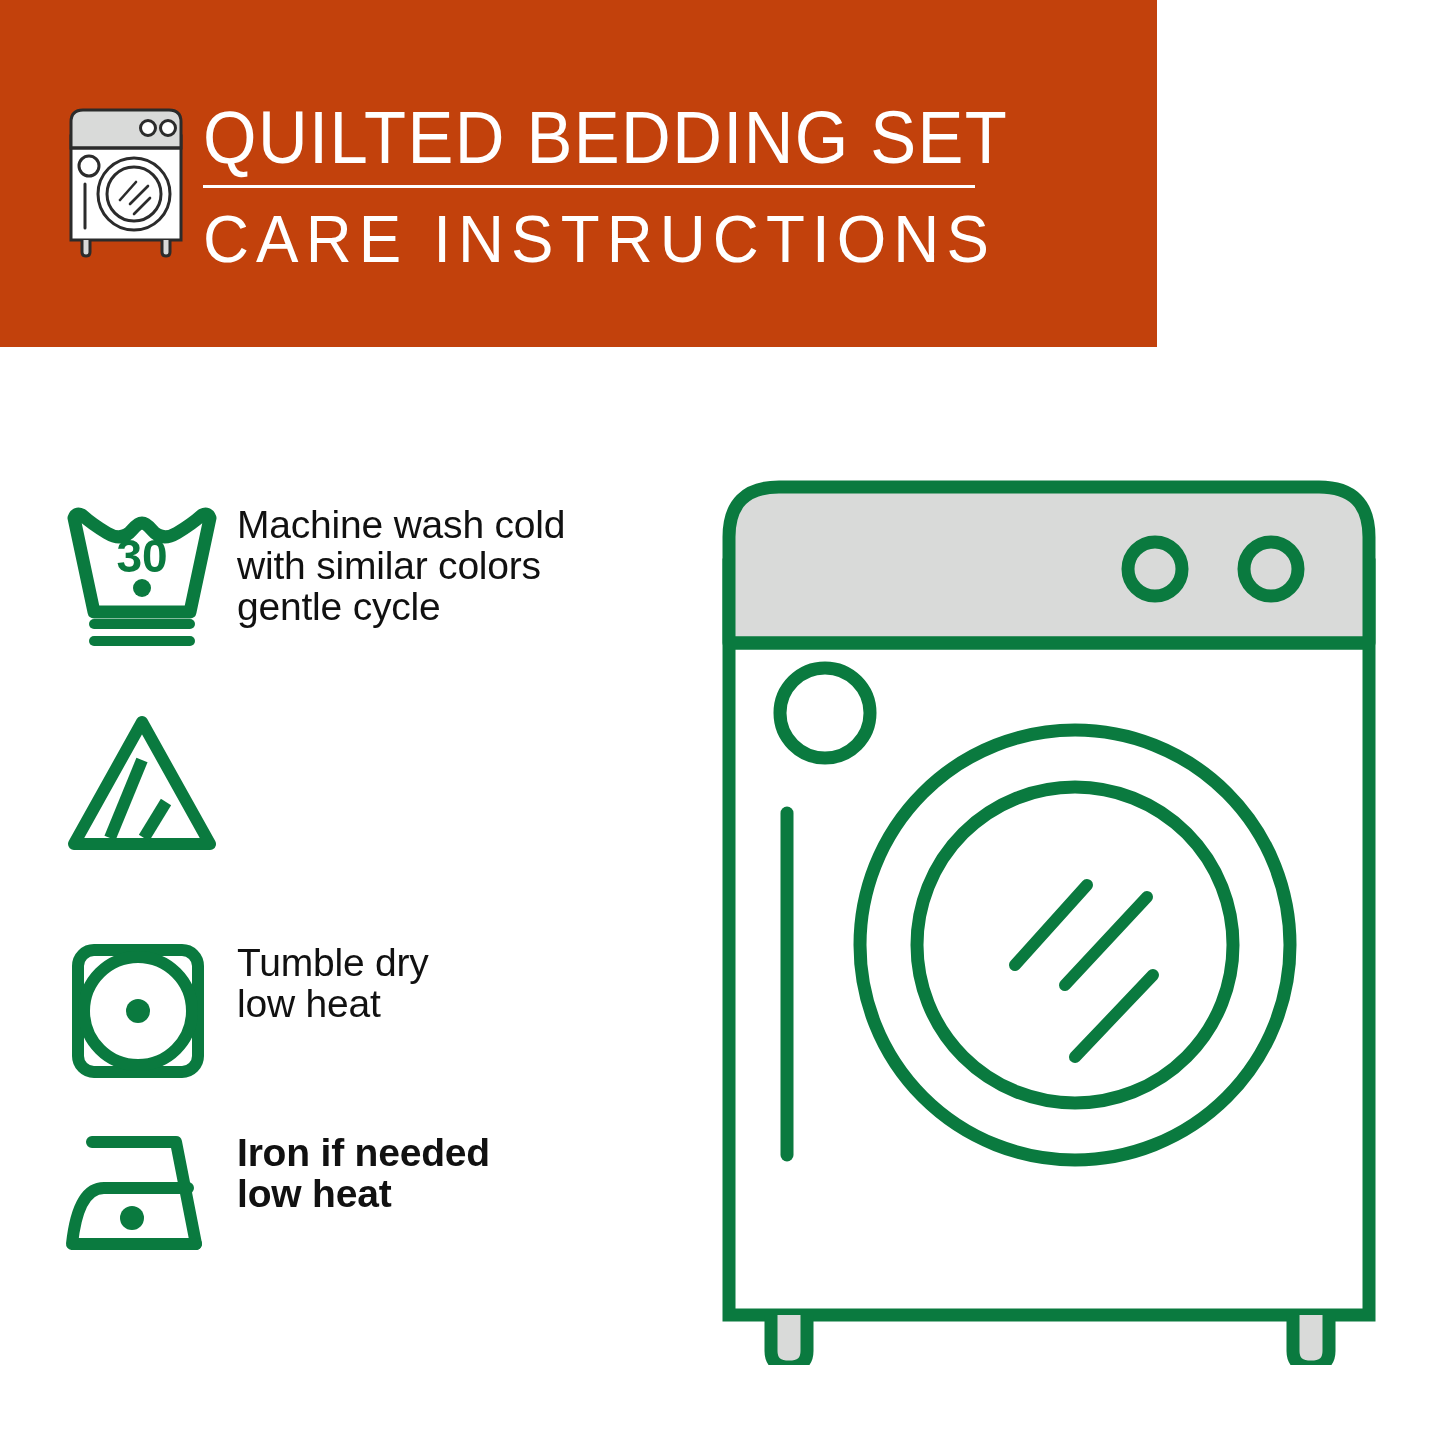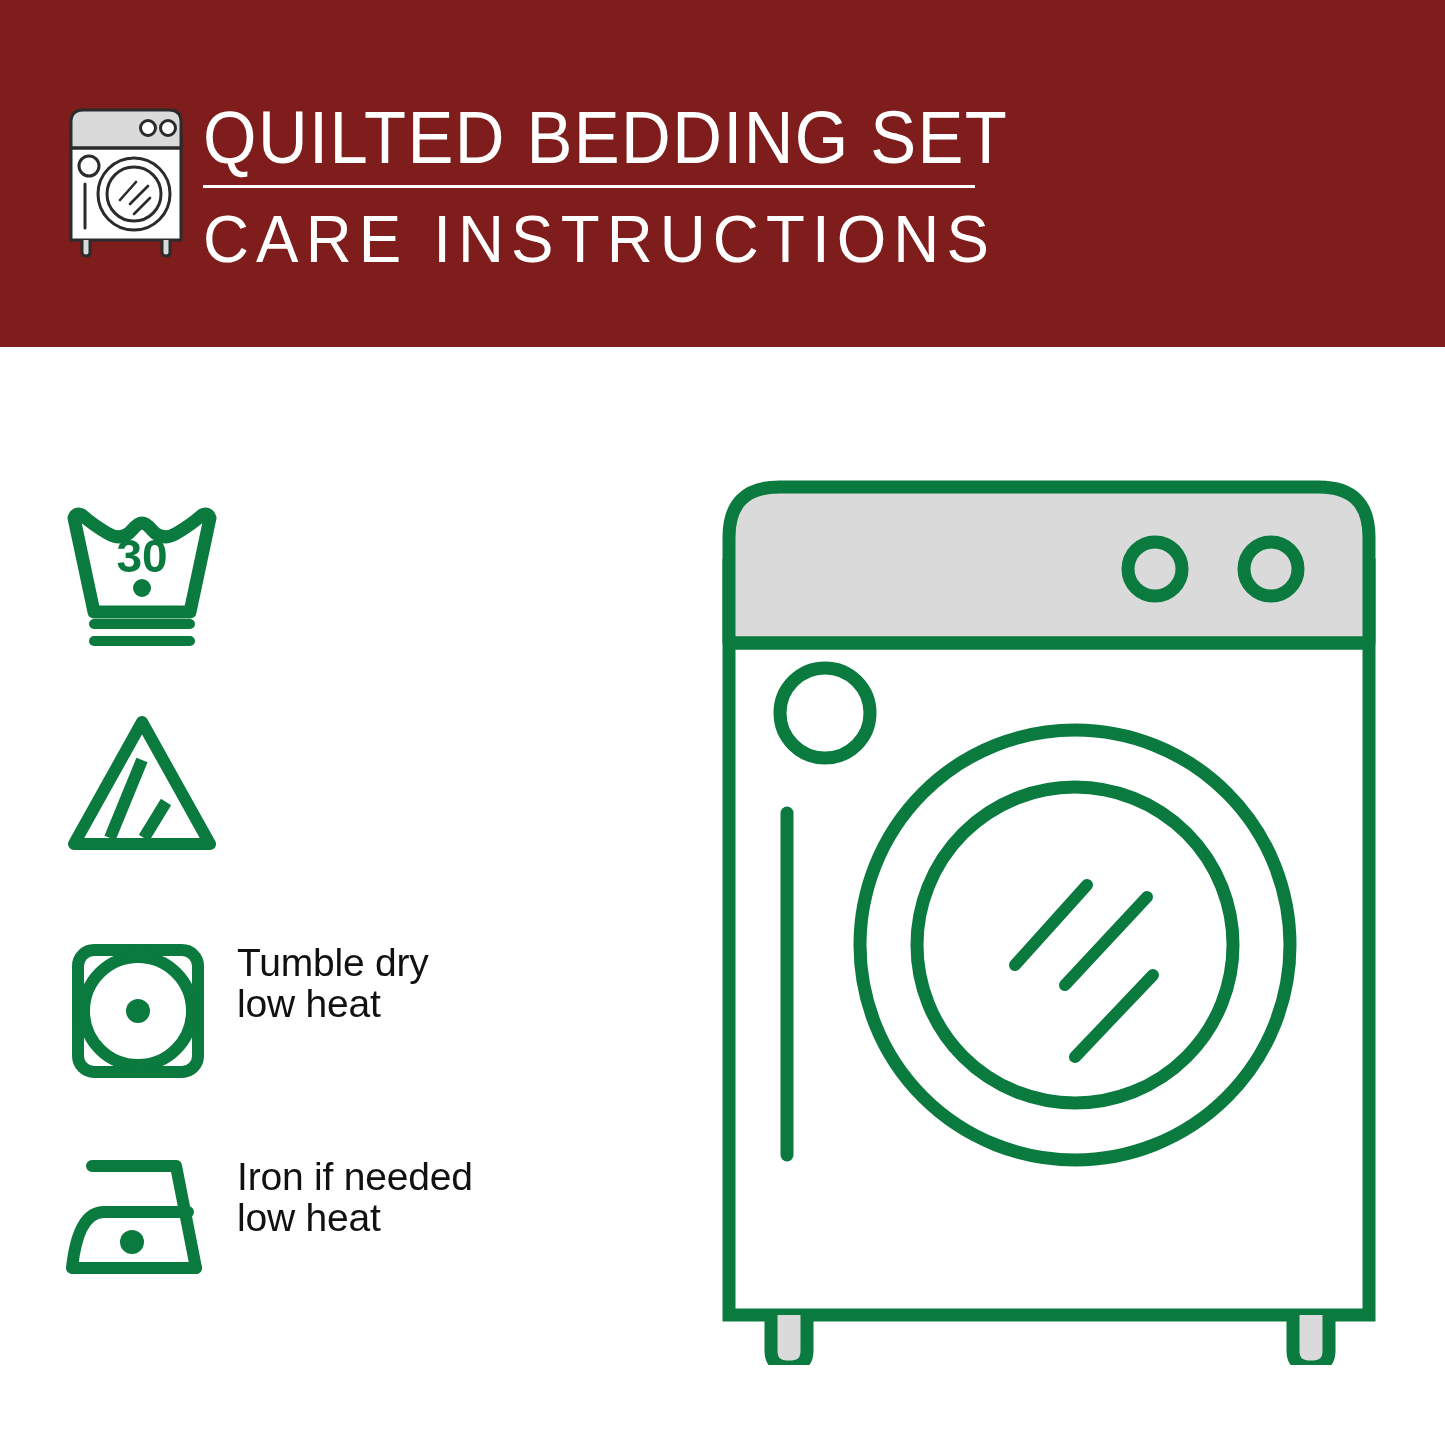--- a/index.html
+++ b/index.html
@@ -16,23 +16,23 @@
     height: 1445px;
     background: #ffffff;
     overflow: hidden;
   }
 
   
   #header-band {
     position: absolute;
     left: 0;
     top: 0;
-    width: 1445px;
+    width: 1157px;
     height: 347px;
-    background: #7f1d1d;
+    background: #c2410c;
   }
   #header-logo {
     position: absolute;
     left: 62px;
     top: 100px;
     width: 128px;
     height: 160px;
   }
   #header-text-block {
     position: absolute;
@@ -91,21 +91,21 @@
     line-height: 41px;
     color: #111111;
     letter-spacing: -0.2px;
     padding-top: 4px;
     white-space: pre-line;
   }
 
   #row-wash   { top: 500px; }
   #row-bleach { top: 712px; }
   #row-dry    { top: 938px; }
-  #row-iron   { top: 1152px; }
+  #row-iron   { top: 1128px; font-weight: bold; }
 
   
   #washer-illustration {
     position: absolute;
     left: 715px;
     top: 465px;
     width: 690px;
     height: 900px;
   }
 </style>
@@ -158,20 +158,23 @@
                  L128 112 L32 112 Z" fill="none" stroke="#0a7a3f" stroke-width="13" stroke-linejoin="round" stroke-linecap="round"></path>
 
         <text x="80" y="72" text-anchor="middle" font-family="Liberation Sans, sans-serif" font-size="46" font-weight="bold" fill="#0a7a3f">30</text>
 
         <circle cx="80" cy="88" r="9" fill="#0a7a3f"></circle>
 
         <rect x="27" y="119" width="106" height="10" rx="5" fill="#0a7a3f"></rect>
         <rect x="27" y="136" width="106" height="10" rx="5" fill="#0a7a3f"></rect>
       </svg>
     </div>
+    <div class="care-label">Machine wash cold
+with similar colors
+gentle cycle</div>
   </div>
 
   <div class="care-row" id="row-bleach">
     <div class="care-symbol">
       <svg viewBox="0 0 160 145" width="160" height="145" aria-hidden="true">
 
         <path d="M80 10 L148 132 L12 132 Z" fill="none" stroke="#0a7a3f" stroke-width="12" stroke-linejoin="round"></path>
 
         <line x1="80" y1="48" x2="48" y2="126" stroke="#0a7a3f" stroke-width="12" stroke-linecap="butt"></line>
 

